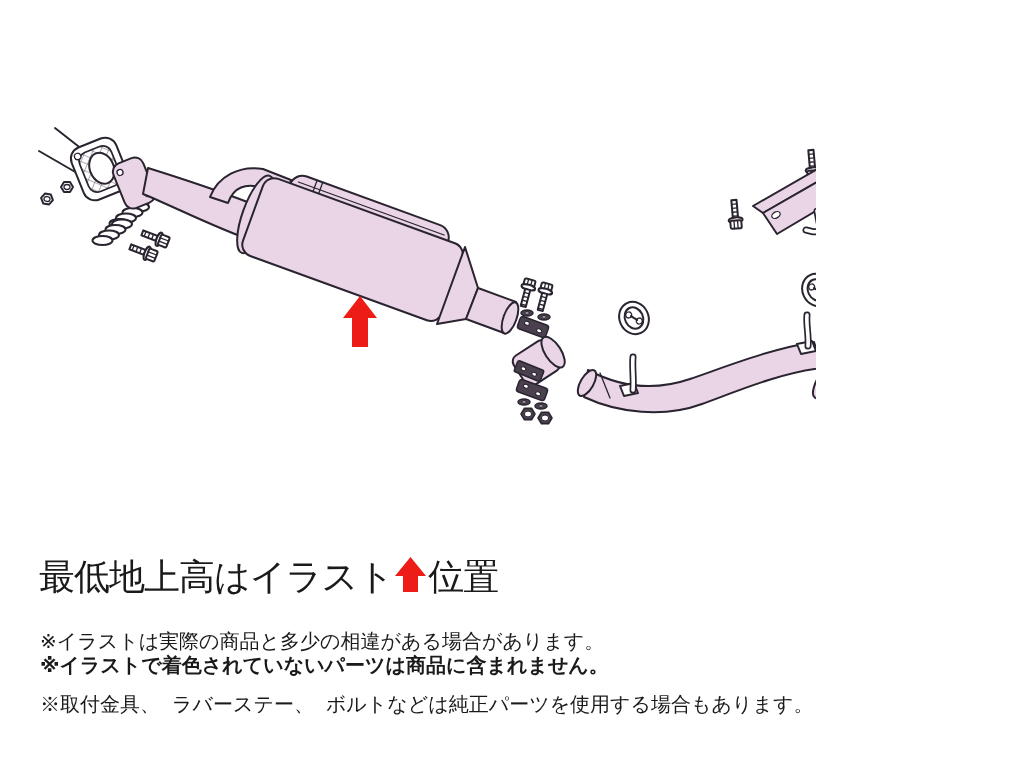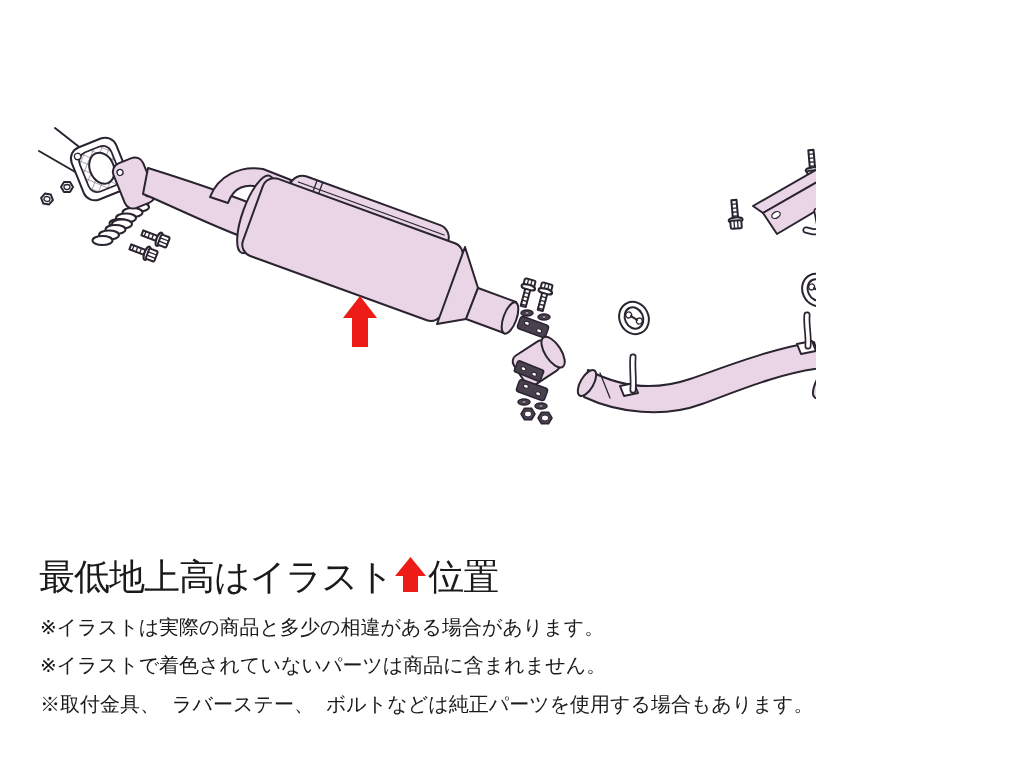--- a/index.html
+++ b/index.html
@@ -22,21 +22,21 @@
   
   .caption-heading{
     position:absolute;left:39px;top:553px;width:900px;
     font-size:36px;color:var(--text);letter-spacing:-1px;white-space:nowrap;
   }
   .heading-arrow{display:inline-block;vertical-align:-3px;margin:0 2px;}
   .note{
     position:absolute;left:40px;width:940px;margin:0;
     font-size:20px;color:var(--text);letter-spacing:0;white-space:nowrap;
   }
-  .n1{top:614px;} .n2{top:652px;} .n3{top:691px;font-family:Liberation Mono, monospace;}
+  .n1{top:628px;} .n2{top:652px;font-weight:bold;} .n3{top:691px;font-family:Liberation Mono, monospace;}
 </style>
 </head>
 <body>
 
 <div id="screen">
 
   <svg id="diagram" width="1024" height="545" viewBox="0 0 1024 545">
     <defs>
       <pattern id="mesh" width="7" height="7" patternUnits="userSpaceOnUse" patternTransform="rotate(45)">
         <path d="M0,0 L0,7 M0,0 L7,0" stroke="#6a5f6e" stroke-width="1.1" fill="none"></path>

